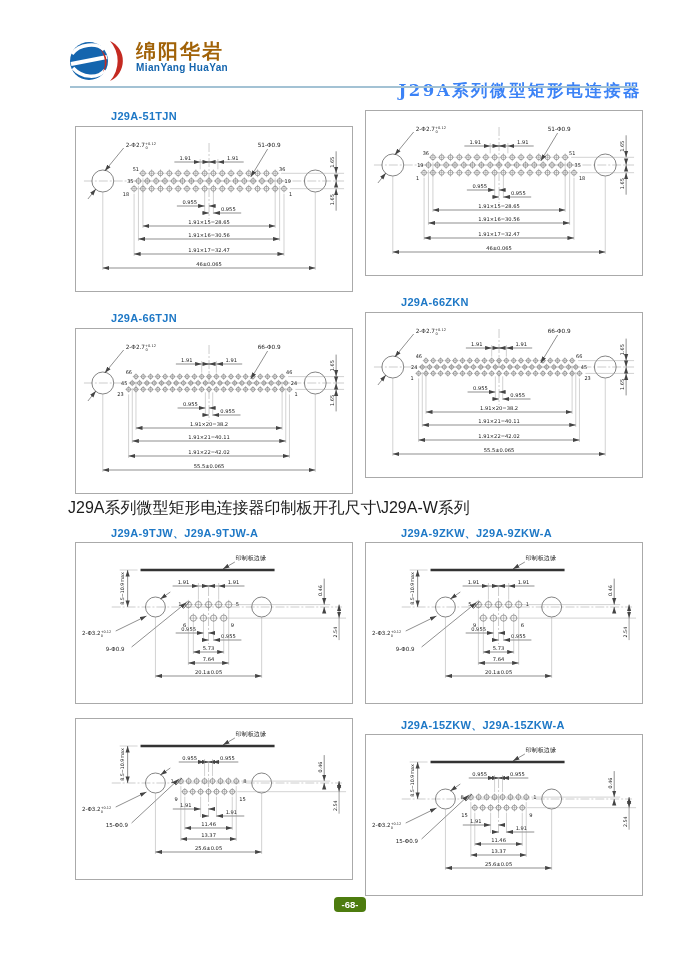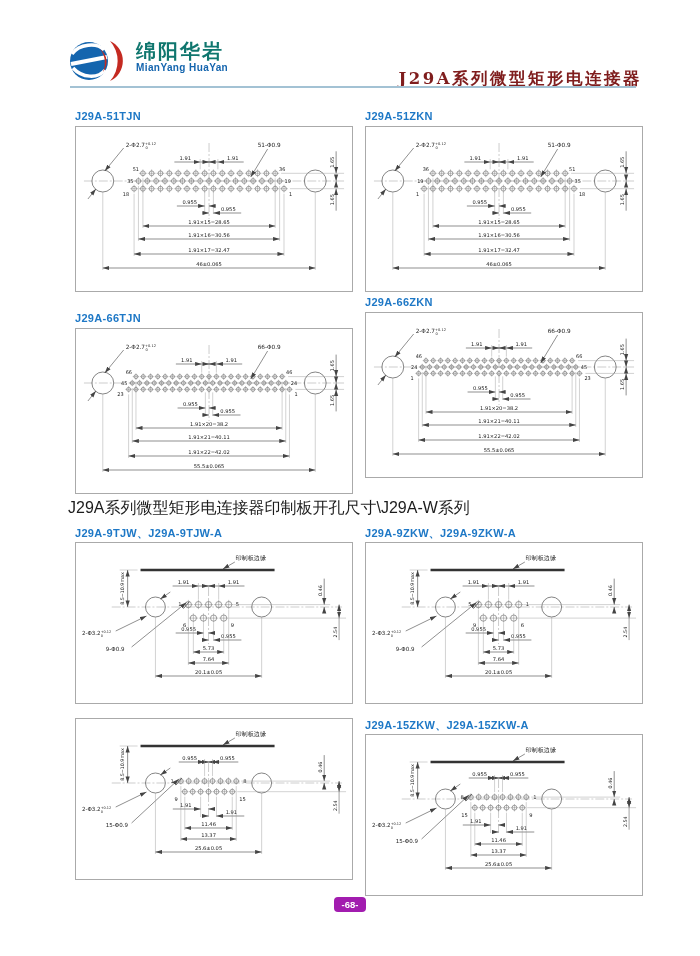--- a/index.html
+++ b/index.html
@@ -2,39 +2,39 @@
 <html><head>
 <meta charset="utf-8">
 <style>
   html,body{margin:0;padding:0;background:#fff;}
   .page{position:relative;width:700px;height:956px;background:#ffffff;overflow:hidden;
         font-family:"Liberation Sans","DejaVu Sans",sans-serif;}
   
   .logo{position:absolute;left:70px;top:40px;display:flex;align-items:flex-start;}
   .logo-mark{width:62px;height:42px;display:block;}
   .logo-text{margin-left:4px;}
-  .logo-cn{font-size:20px;font-weight:bold;color:#0f766e;letter-spacing:2px;line-height:22px;}
+  .logo-cn{font-size:20px;font-weight:bold;color:#a16207;letter-spacing:2px;line-height:22px;}
   .logo-en{font-size:10px;font-weight:bold;color:#1465ae;letter-spacing:0.4px;line-height:12px;}
-  .doc-title{position:absolute;right:58px;top:68px;font-family:"DejaVu Serif","Liberation Serif",serif;
-             font-size:16.5px;font-weight:bold;color:#7f1d1d;letter-spacing:2.5px;}
+  .doc-title{position:absolute;right:58px;top:80px;font-family:"DejaVu Serif","Liberation Serif",serif;
+             font-size:16.5px;font-weight:bold;color:#3b82f6;letter-spacing:2.5px;}
   .header-rule{position:absolute;left:70px;width:566px;top:86px;height:2px;background:#a3c2d4;}
   
   .section-title{position:absolute;left:68px;top:498px;font-size:16px;color:#1c1c1c;}
   
   .panel{position:absolute;width:278px;}
-  .panel-title{height:12px;margin-bottom:4px;font-size:11px;font-weight:bold;color:#1e78c6;letter-spacing:0.3px;}
+  .panel-title{height:12px;margin-bottom:4px;font-size:11px;font-weight:bold;color:#1e78c6;letter-spacing:0.3px;margin-left:36px;}
   .panel-box{border:1px solid #aaaaaa;background:#fff;height:164px;}
   .p0{left:75px;top:110px}.p1{left:365px;top:110px}
   .p2{left:75px;top:312px}.p3{left:365px;top:296px}
   .p4{left:75px;top:526px}.p5{left:365px;top:526px}
   .p6{left:75px;top:718px}.p7{left:365px;top:718px}
   .p4 .panel-box,.p5 .panel-box,.p6 .panel-box,.p7 .panel-box{height:160px;}
   .panel-box svg{display:block;}
   
-  .page-num{position:absolute;left:334px;top:897px;width:32px;height:15px;background:#a21caf;
+  .page-num{position:absolute;left:334px;top:897px;width:32px;height:15px;background:#4d7c0f;
             border-radius:4px;color:#fff;font-size:9.5px;line-height:15px;text-align:center;font-weight:bold;}
 </style>
 </head>
 <body>
 
 <div class="page">
 
   <div class="logo">
     <svg class="logo-mark" viewBox="0 0 62 42" xmlns="http://www.w3.org/2000/svg">
       <circle cx="19" cy="21" r="19" fill="#1465ae"></circle>
@@ -268,21 +268,20 @@
           <text x="259.5" y="72.7" font-size="5" fill="#222" text-anchor="middle" transform="rotate(-90 259.5 72.7)">1.65</text>
           <text x="50" y="20" font-size="5.8" fill="#222" text-anchor="start">2-Φ2.7<tspan font-size="3.6" dy="-2.3">+0.12</tspan><tspan font-size="3.6" dx="-10.5" dy="4.2">0</tspan></text>
           <line x1="48.0" y1="21.0" x2="29.0" y2="44.0" stroke="#444" stroke-width="0.6" marker-end="url(#m0)"></line>
           <line x1="12.0" y1="72.0" x2="20.0" y2="62.0" stroke="#444" stroke-width="0.6" marker-end="url(#m0)"></line>
           <text x="183.0" y="20.0" font-size="5.8" fill="#222" text-anchor="start">51-Φ0.9</text>
           <line x1="193.0" y1="22.0" x2="176.0" y2="50.0" stroke="#444" stroke-width="0.6" marker-end="url(#m0)"></line>
         </svg>
       </div>
   </div>
   <div class="panel p1">
-    <div class="panel-title">J29A-51ZKN</div>
     <div class="panel-box">
         <svg xmlns="http://www.w3.org/2000/svg" viewBox="0 0 278 164" width="100%" height="100%" preserveAspectRatio="none" font-family="'DejaVu Sans',sans-serif">
           <defs>
             <marker id="m1" markerUnits="userSpaceOnUse" markerWidth="7" markerHeight="5" refX="6.6" refY="2.5" orient="auto-start-reverse">
               <path d="M0,0.4 L6.6,2.5 L0,4.6 z" fill="#444"></path>
             </marker>
           </defs>
           <line x1="8.0" y1="54.0" x2="270.0" y2="54.0" stroke="#999" stroke-width="0.5" stroke-dasharray="9 2 2 2"></line>
           <line x1="134.0" y1="16.0" x2="134.0" y2="92.0" stroke="#999" stroke-width="0.5" stroke-dasharray="9 2 2 2"></line>
           <circle cx="27" cy="54" r="11" fill="none" stroke="#666" stroke-width="0.8"></circle>

